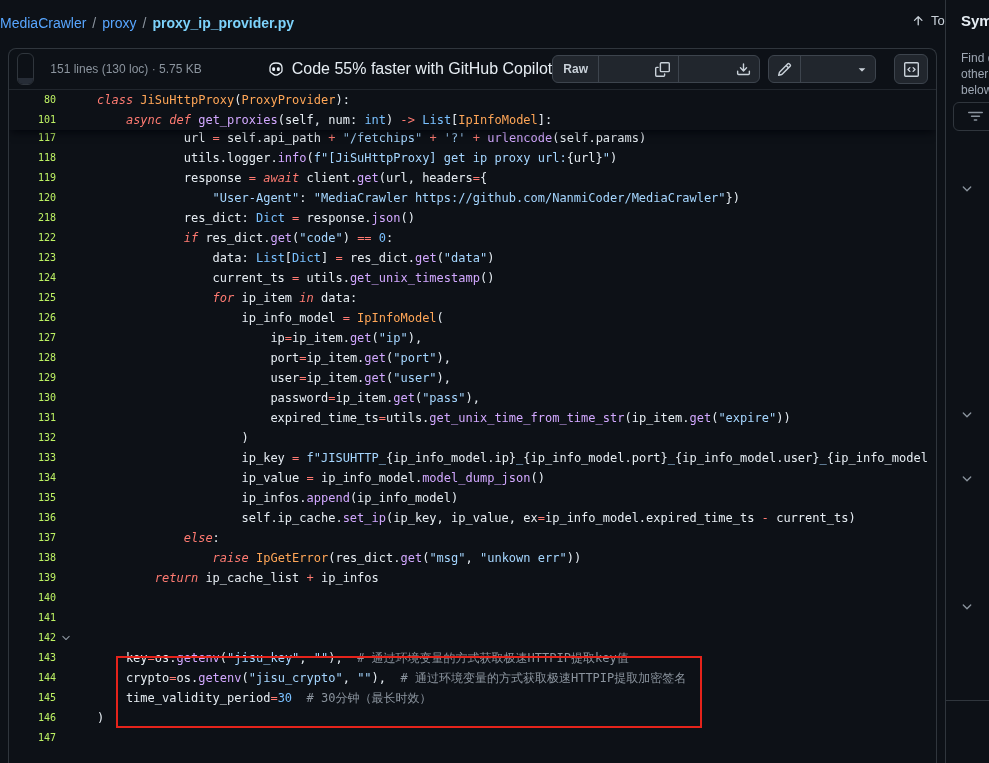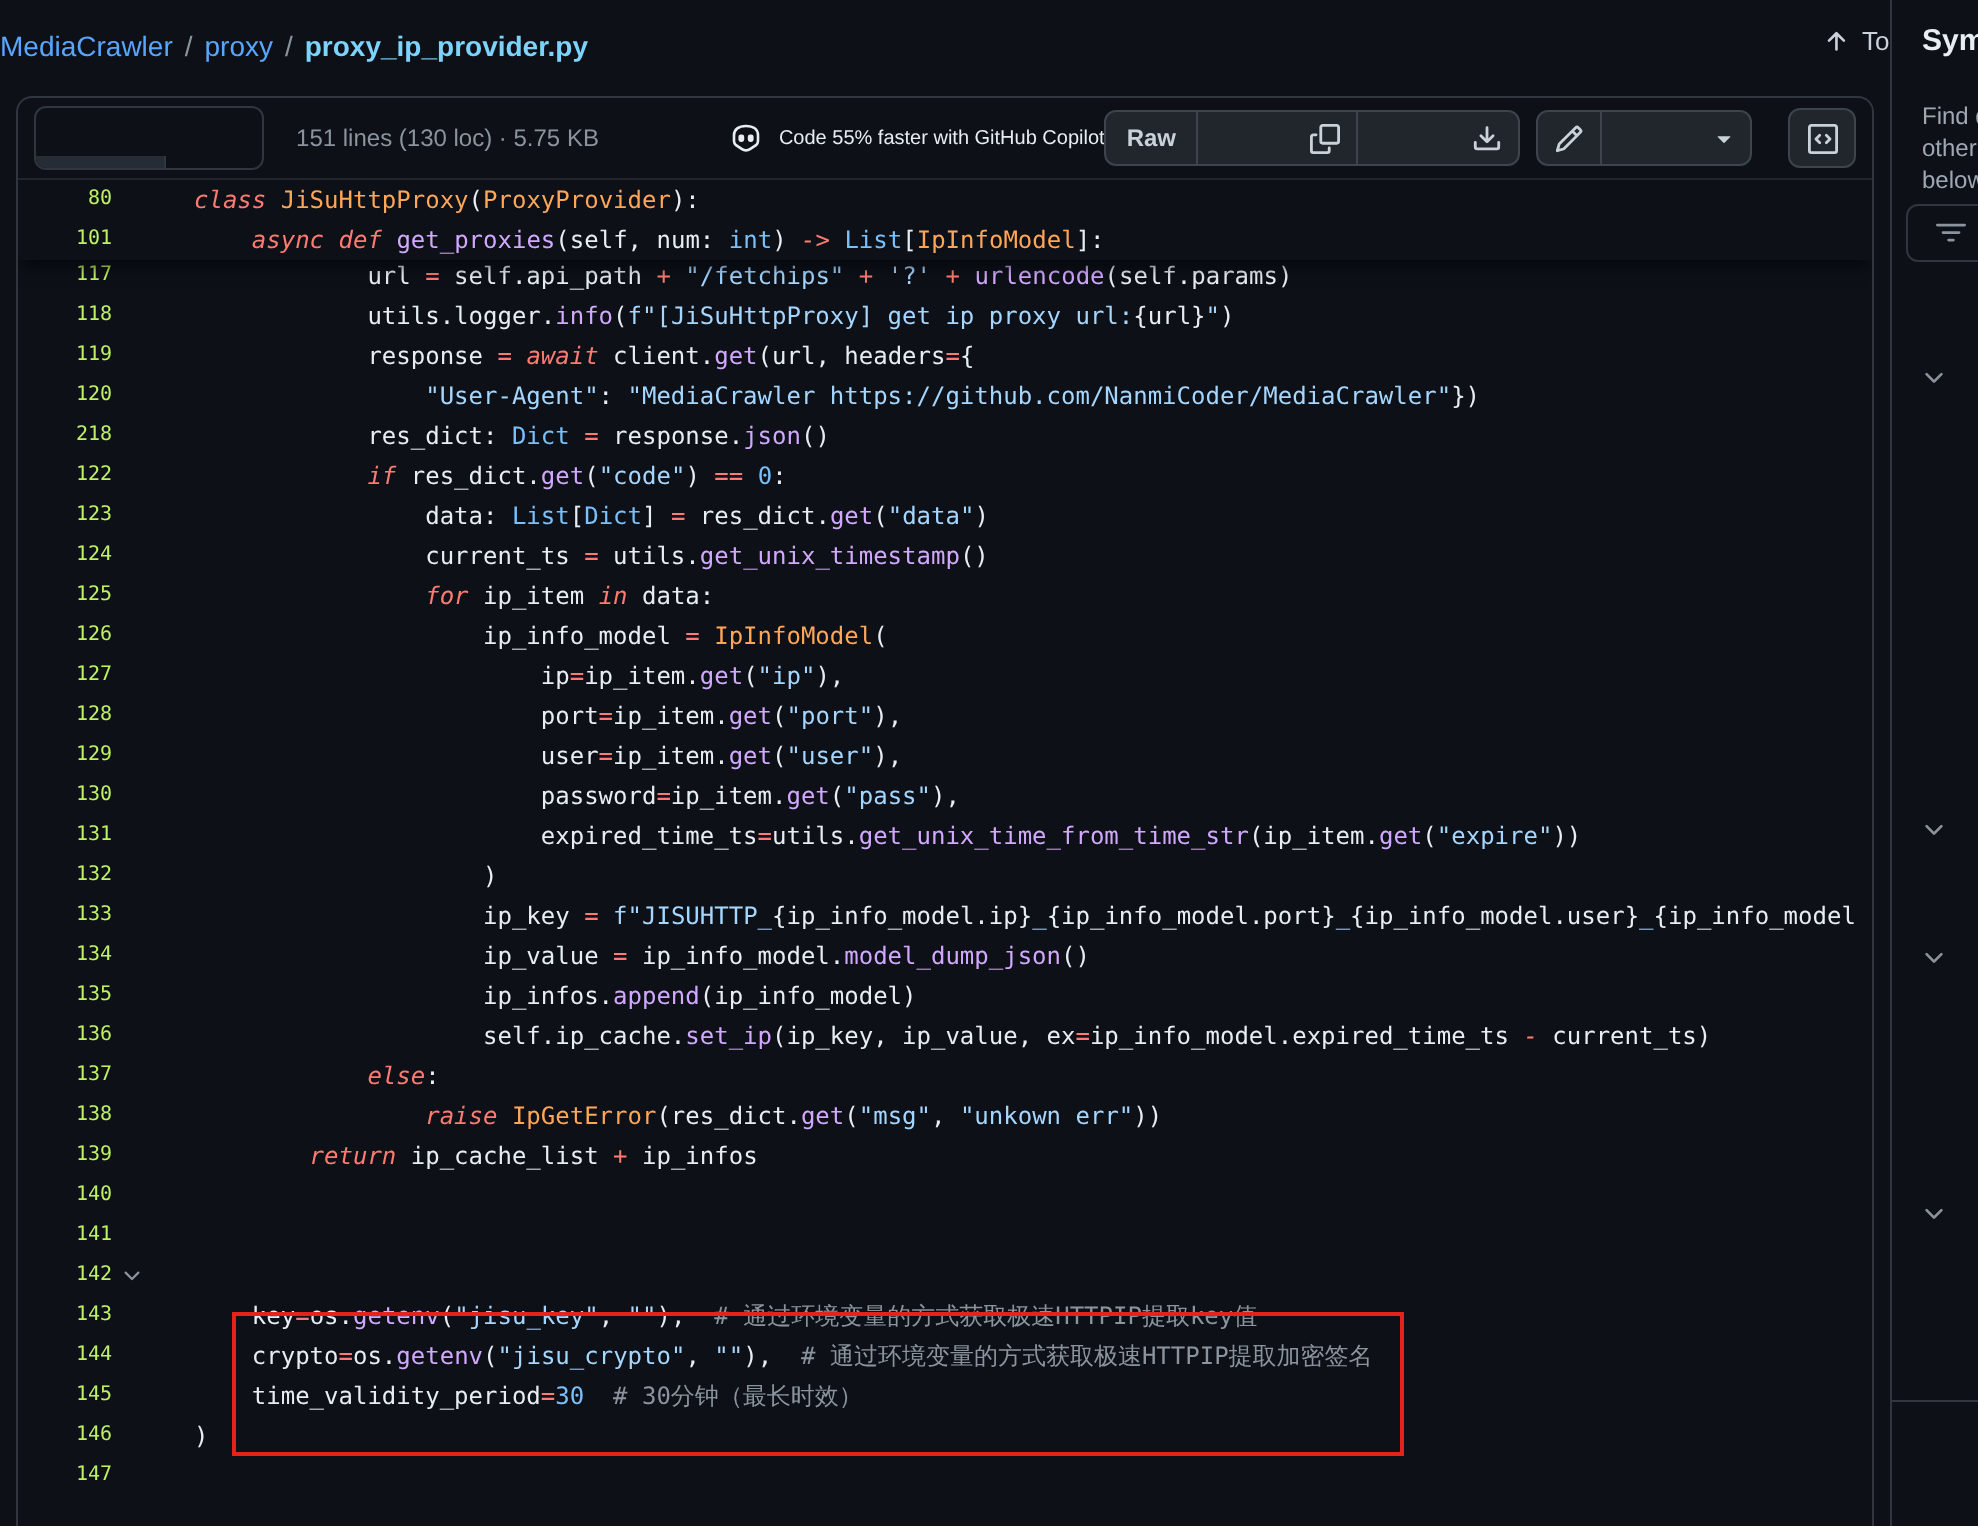--- a/index.html
+++ b/index.html
@@ -17,21 +17,21 @@
             color:#c9d1d9;font-size:13px;cursor:pointer;}
 
   
   .panel{position:absolute;left:8px;top:48px;width:929px;height:715px;border:1px solid #30363d;
          border-bottom:none;border-radius:8px 8px 0 0;box-sizing:border-box;background:#0d1117;overflow:hidden;}
   .toolbar{display:flex;align-items:center;height:40px;padding:0 8px;border-bottom:1px solid #21262d;}
   .seg{display:flex;border:1px solid #30363d;border-radius:6px;overflow:hidden;height:30px;}
   .seg .tab{padding:0 12px;font-size:16px;line-height:30px;color:#c9d1d9;cursor:pointer;margin-top:24px;}
   .seg .tab.active{background:#262c36;color:#e6edf3;font-weight:700;border-right:1px solid #30363d;}
   .meta{margin-left:16px;font-size:12px;color:#8b949e;white-space:nowrap;}
-  .copilot{display:flex;align-items:center;gap:8px;margin-left:66px;font-size:10px;color:#e6edf3;white-space:nowrap;cursor:pointer;}
+  .copilot{display:flex;align-items:center;gap:8px;margin-left:66px;font-size:16px;color:#e6edf3;white-space:nowrap;cursor:pointer;}
   .tb-right{margin-left:auto;display:flex;align-items:center;gap:8px;}
   .btn-group{display:flex;border:1px solid #3d444d;border-radius:6px;overflow:hidden;background:#21262d;height:28px;box-sizing:border-box;gap:48px;}
   .btn-group>*{display:flex;align-items:center;justify-content:center;border-right:1px solid #3d444d;cursor:pointer;box-sizing:border-box;}
   .btn-group>*:last-child{border-right:none;}
   .btn-raw{padding:0 10px;font-size:12px;font-weight:600;color:#c9d1d9;}
   .btn-ic{width:32px;}
   .btn-ic.sm{width:26px;}
   .icon-btn{width:32px;height:28px;border:1px solid #3d444d;border-radius:6px;background:#21262d;
             display:flex;align-items:center;justify-content:center;margin-left:10px;cursor:pointer;}
 

